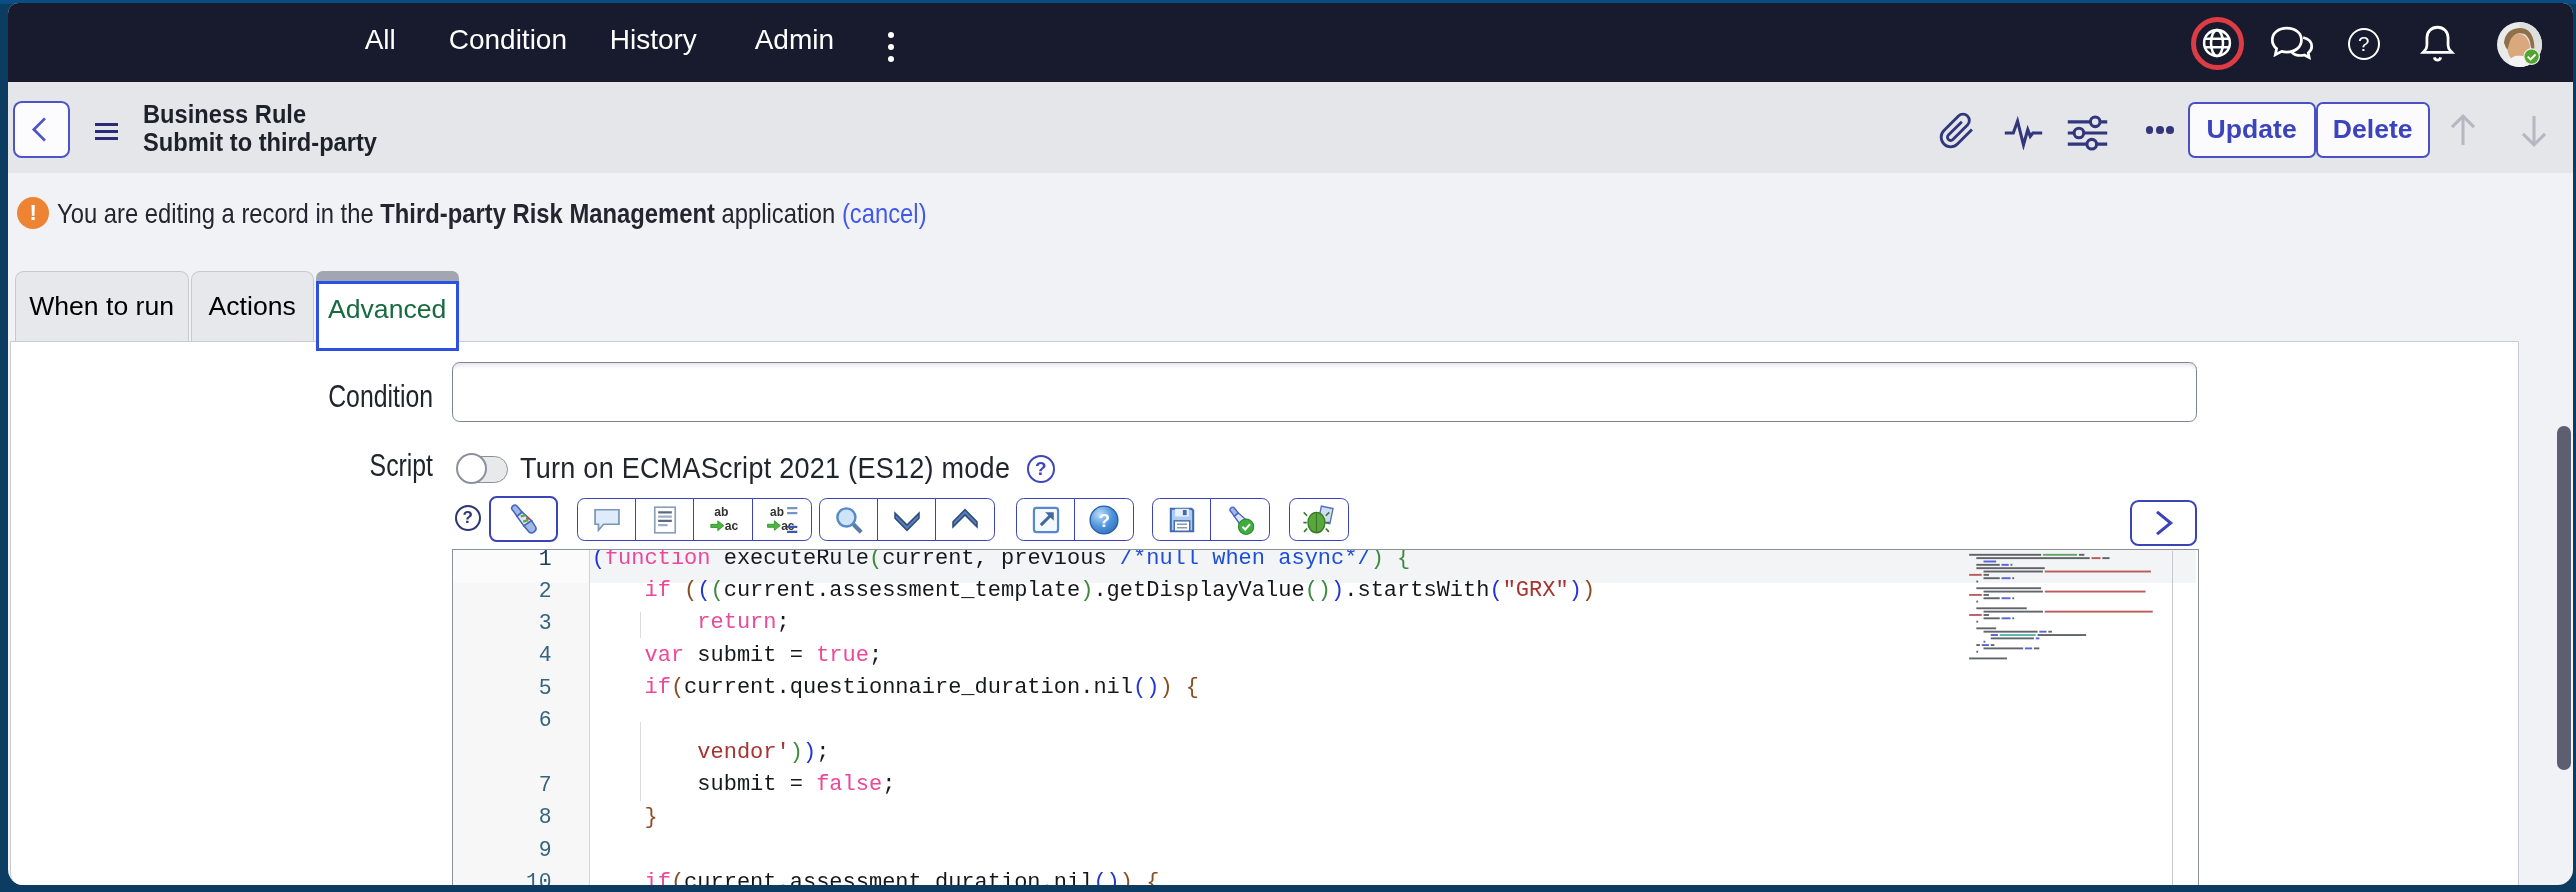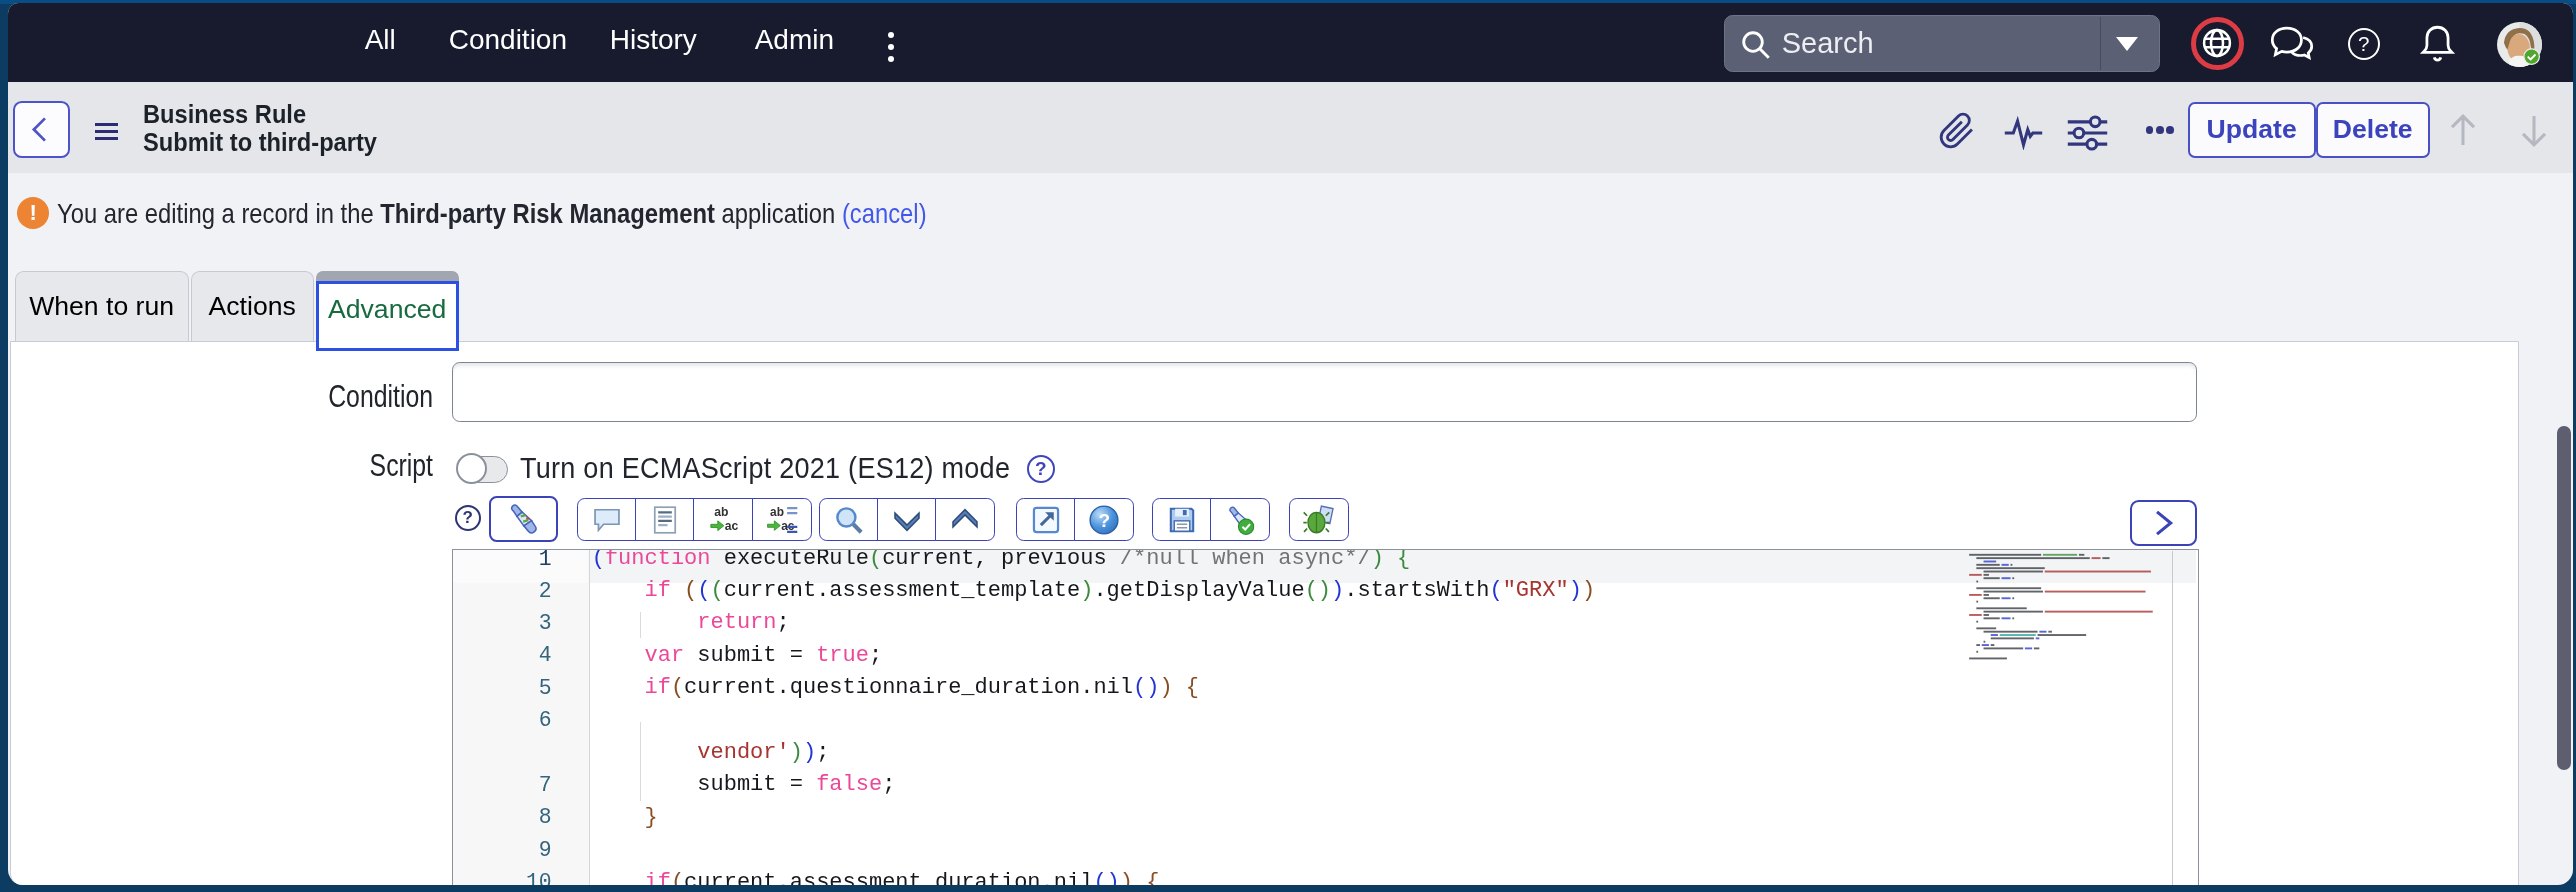--- a/index.html
+++ b/index.html
@@ -58,49 +58,40 @@
   #qtool { left:447px; top:502px; width:26px; height:26px; border:2.6px solid #2e3572; border-radius:50%; color:#2e3572; font-size:17px; font-weight:bold; text-align:center; line-height:21.4px; }
   #b1 { left:481px; top:493px; width:69px; height:46px; border-radius:7.7px; border:2.6px solid #3b43b8; background:#fff; }
   #b1 svg, #nextbtn svg { position:absolute; left:50%; top:50%; transform:translate(-50%,-50%); }
   #nextbtn { left:2122px; top:497px; width:67px; height:46px; border-radius:8.6px; border:2.6px solid #3b43b8; background:#fff; }
   
   #editor { left:444px; top:546px; width:1747px; height:336px; background:#fff; border:1.7px solid #8d919b; border-bottom:none; overflow:hidden; }
   #gutter { position:absolute; left:0; top:0; width:137px; height:336px; background:#f7f7f8; border-right:1.7px solid #d4d6db; }
   .lnum { position:absolute; width:99px; text-align:right; font-family:"Liberation Mono", monospace; font-size:21.4px; color:#33647e; }
   .cline { position:absolute; font-family:"Liberation Mono", monospace; font-size:22px; white-space:pre; color:#16181d; z-index:2; }
   .kw { color:#ec4899; } .pb { color:#2333d4; } .pg { color:#3c8a3e; } .pn { color:#8a4d22; }
-  .str { color:#a63430; } .cmt { color:#737373;margin-top:7px; } .gsb { font-weight:bold; font-style:italic; }
+  .str { color:#a63430; } .cmt { color:#1d4ed8;margin-top:7px; } .gsb { font-weight:bold; font-style:italic; }
   .iguide { position:absolute; width:1.7px; background:#d9dbde; }
   #mm-sep { left:2164px; top:548px; width:1.7px; height:334px; background:#c6c9ce; }
   #thumb { left:2557px; top:426px; width:13.7px; height:344px; background:#5d5f70; border-radius:6.9px; }
 </style>
 </head>
 <body>
 <div class="abs" id="frame-top"></div>
 <div class="abs" id="page">
 
   <div class="abs" id="hdr"></div>
   <div class="abs navitem" style="left:357px;">All</div>
   <div class="abs navitem" style="left:441px;">Condition</div>
   <div class="abs navitem" style="left:602px;">History</div>
   <div class="abs navitem" style="left:747px;">Admin</div>
   <div class="abs" id="kebab">
       <div></div>
       <div></div>
       <div></div>
     </div>
-  <div class="abs" id="search">
-    <svg style="position:absolute;left:13.7px;top:10.3px;" width="36" height="36" viewBox="0 0 24 24">
-        <circle cx="10" cy="10" r="6.2" fill="none" stroke="#fff" stroke-width="1.9"></circle>
-        <line x1="14.7" y1="14.7" x2="20.5" y2="20.5" stroke="#fff" stroke-width="1.9"></line>
-      </svg>
-    <span class="stext">Search</span>
-    <div class="divider"></div>
-    <div class="tri"></div>
-  </div>
   <div class="abs" id="icoGlobe" style="left:2183px; top:13.7px; width:53px; height:53px; border:5.1px solid #dd3c45; border-radius:50%;">
     <svg style="position:absolute; left:3.4px; top:3.4px;" width="36" height="36" viewBox="0 0 24 24" fill="none" stroke="#fff" stroke-width="1.7">
       <circle cx="12" cy="12" r="8.6"></circle>
         <ellipse cx="12" cy="12" rx="4" ry="8.6"></ellipse>
       <line x1="3.6" y1="9.2" x2="20.4" y2="9.2"></line>
         <line x1="3.6" y1="14.8" x2="20.4" y2="14.8"></line>
     </svg>
   </div>
   <div class="abs" id="icoChat" style="left:2260px; top:18px;">
     <svg width="48" height="45" viewBox="0 0 28 26" fill="none" stroke="#fff" stroke-width="1.6">

